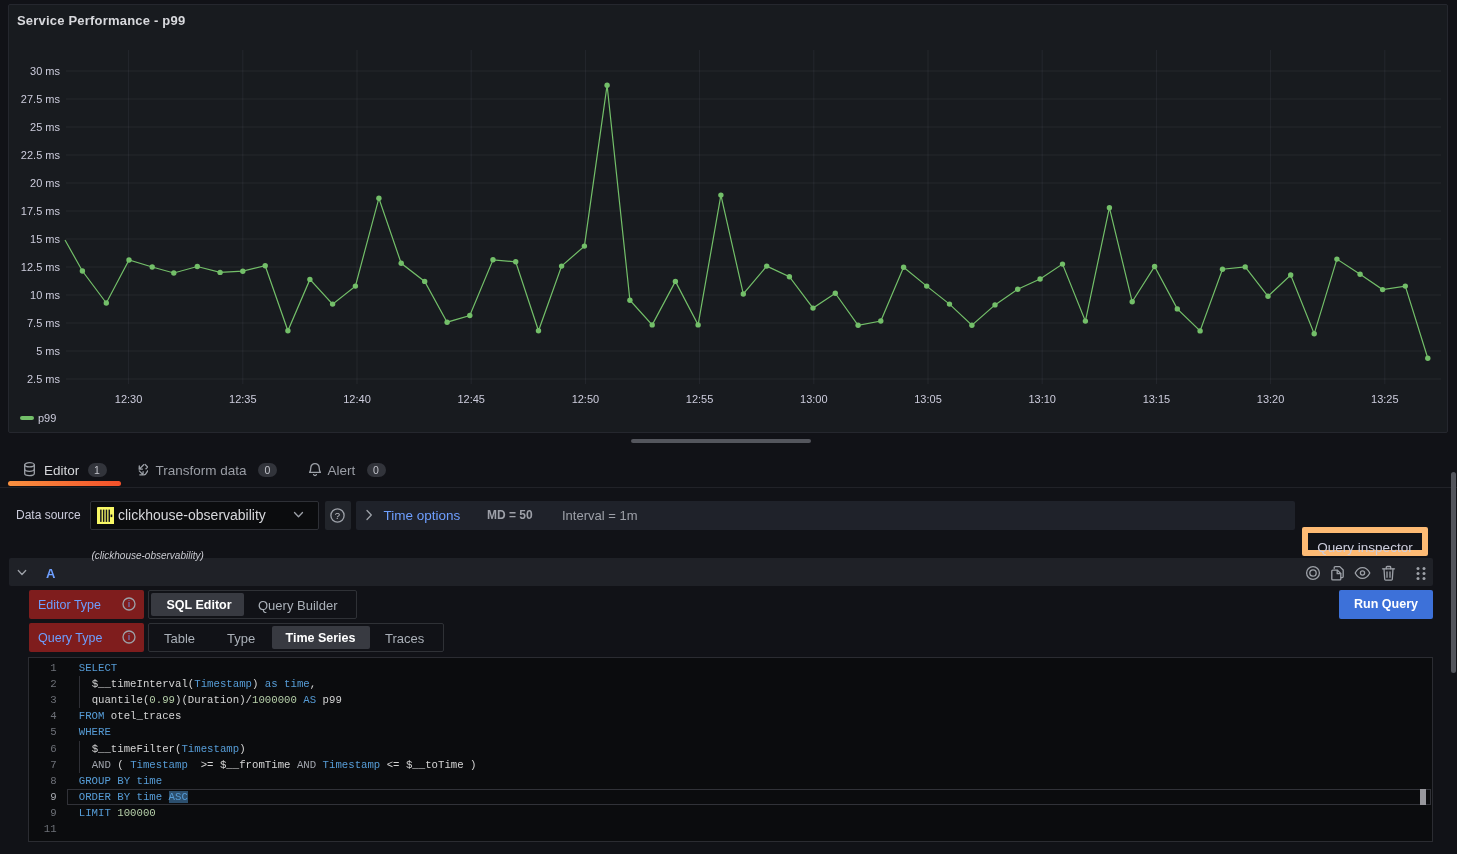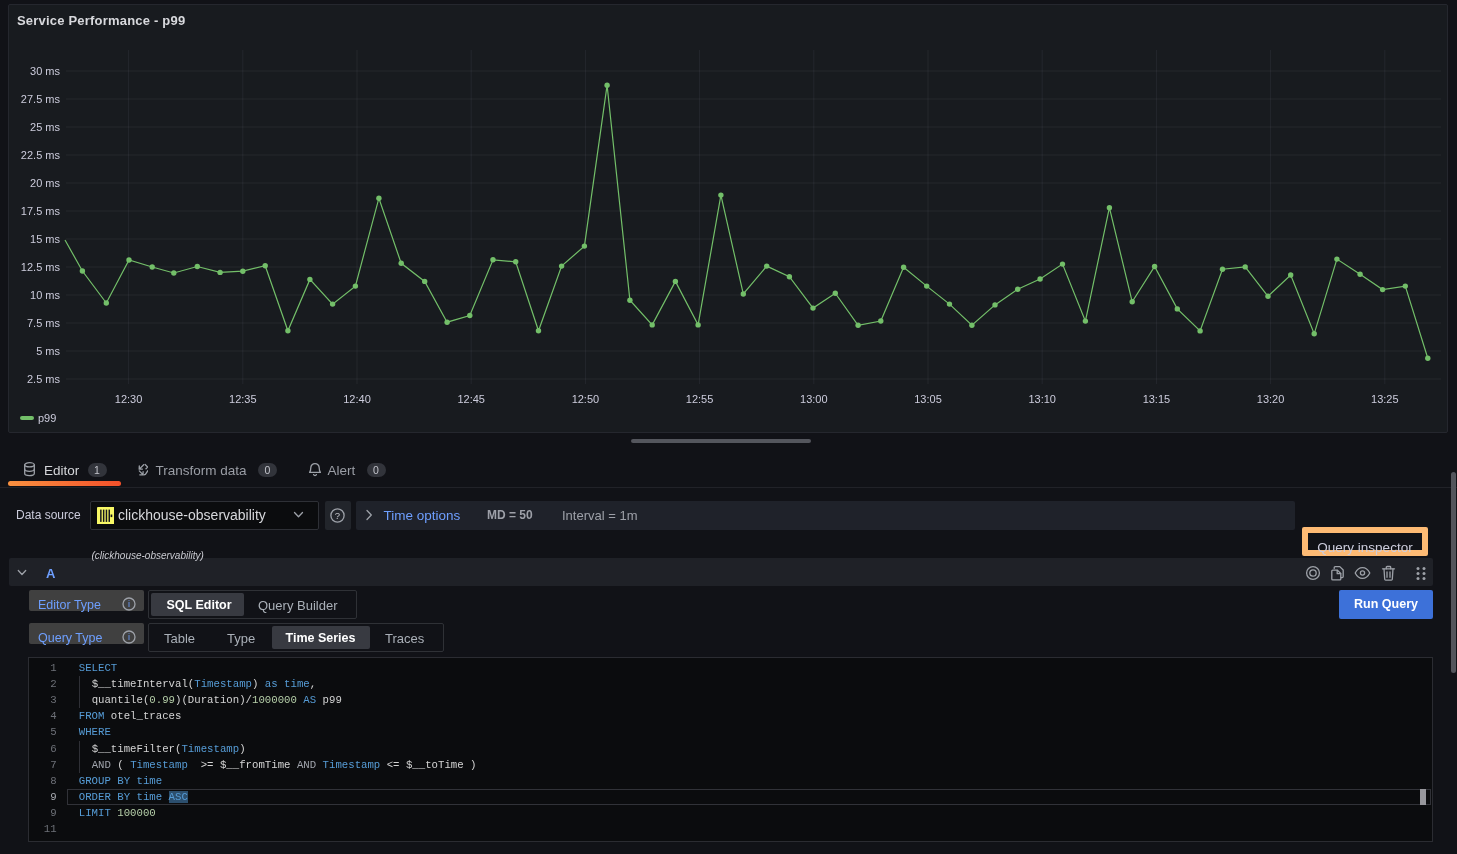--- a/index.html
+++ b/index.html
@@ -33,21 +33,21 @@
 #qopt { left:383.5px; top:507.5px; font-size:13.5px; color:#6e9fff; }
 #md50 { left:487px; top:508px; font-size:12px; color:#9da0a8;font-weight:bold; }
 #intv { left:548px; top:508px; font-size:13px; color:#9da0a8;padding-left:14px; }
 #qinsp { left:1302px; top:500.5px; width:126px; height:29px; border:6px solid #fdba74; border-radius:2px;margin-top:26px; }
 #qinsp span { position:absolute; left:0; top:7px; width:100%; text-align:center; font-size:13.5px; color:#ccccdc; }
 
 #arow { left:8.5px; top:558px; width:1424.5px; height:28px; background:#1f2127; border-radius:2px; }
 #aletter { left:46px; top:565.5px; font-size:13px; font-weight:bold; color:#6e9fff; }
 #aname { left:91.5px; top:550px; font-size:10px; font-style:italic; color:#c9cad1;text-align:center; }
 
-.flbl { position:absolute; left:29px; width:115.3px; height:21px; background:#404040; border-radius:2px; }
+.flbl { position:absolute; left:29px; width:115.3px; height:29px; background:#7f1d1d; border-radius:2px; }
 .flbl span { position:absolute; left:9px; top:8px; font-size:12.5px; color:#6e9fff; }
 .rgroup { position:absolute; border:1px solid #2f3136; border-radius:2px; height:29.5px; background:#111217; }
 .seg { position:absolute; top:3px; height:23.5px; background:#383a41; border-radius:2px; }
 .segtxt { position:absolute; font-size:12.5px; font-weight:bold; color:#ffffff; }
 .rtxt { position:absolute; font-size:13px; color:#aab0b8; }
 #runq { left:1339px; top:589.5px; width:94px; height:29.5px; background:#3d71d9; border-radius:2px; }
 #runq span { position:absolute; left:0; top:7.5px; width:100%; text-align:center;
   font-size:12.5px; font-weight:bold; color:#fff; }
 
 #editor { left:28px; top:656.5px; width:1405px; height:185.5px; background:#0b0c0e;

